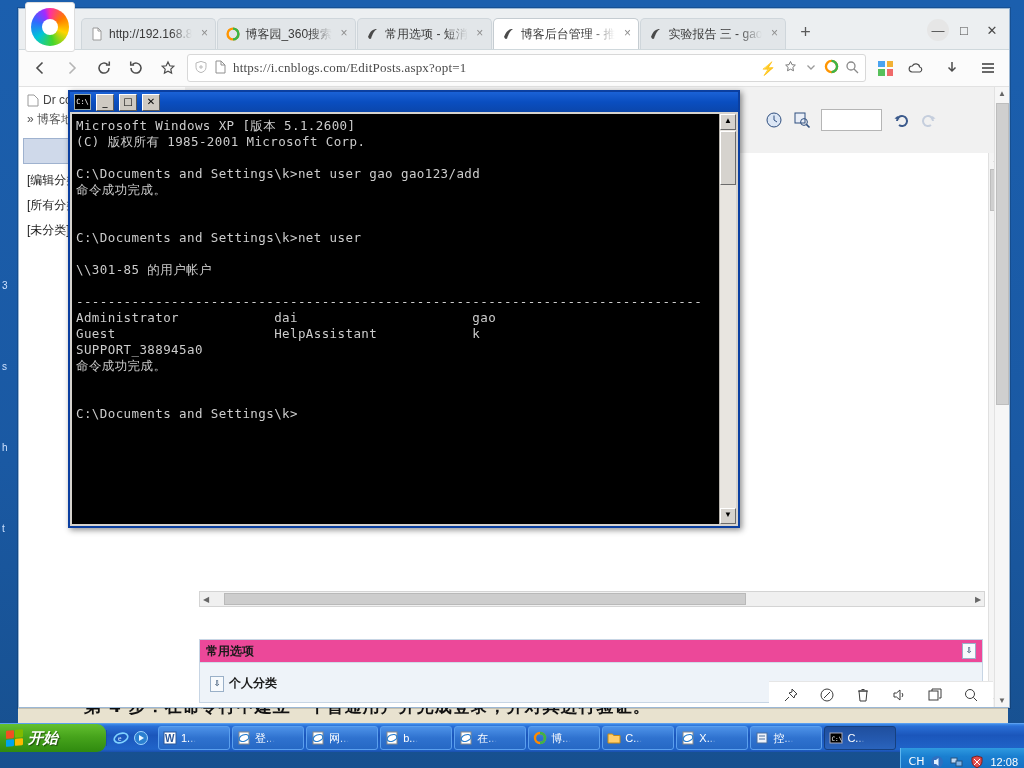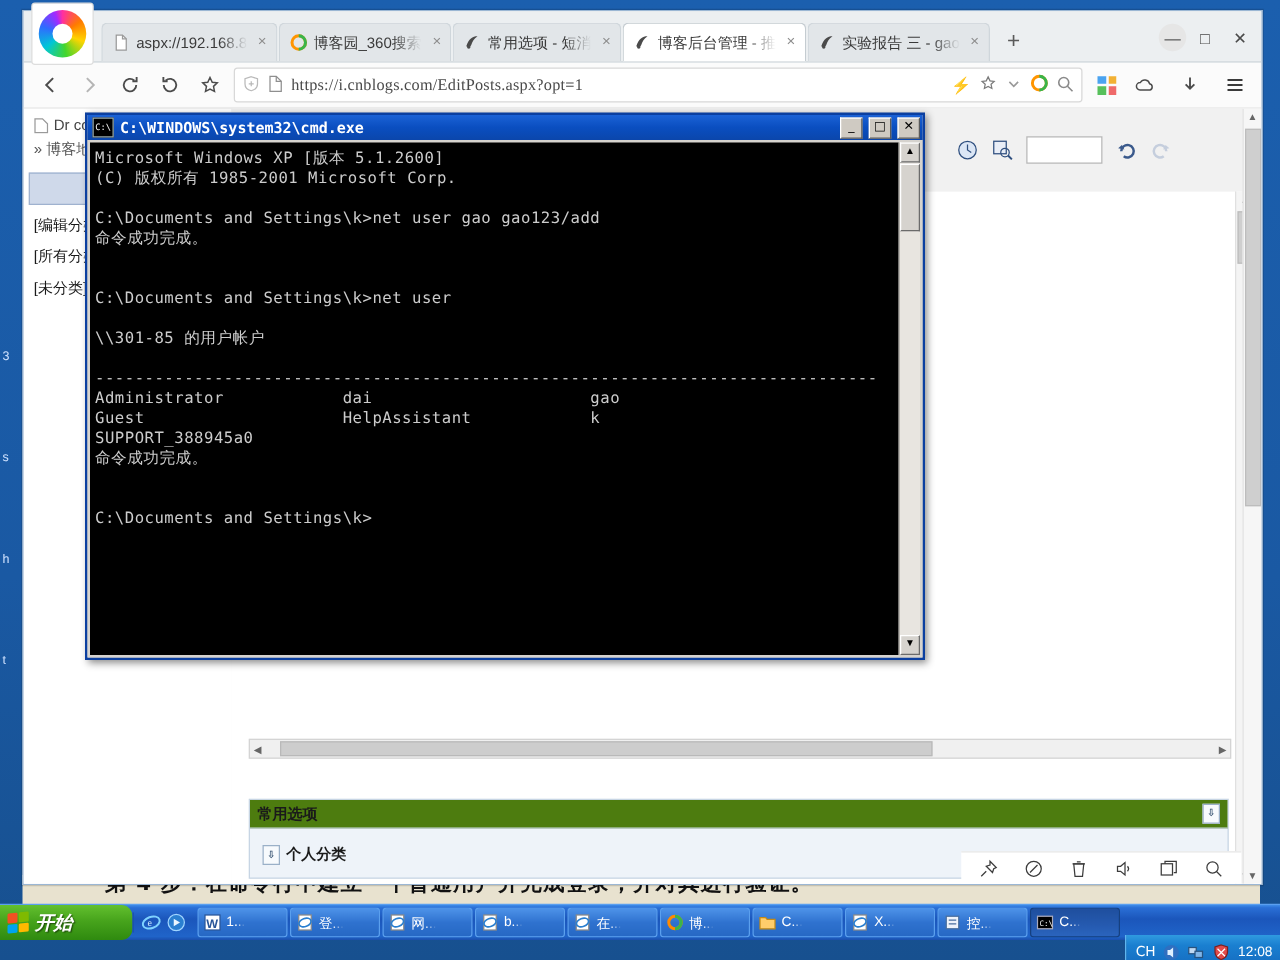--- a/index.html
+++ b/index.html
@@ -147,21 +147,21 @@
     position:absolute;left:14px;right:14px;bottom:72px;height:22px;
     border-top:1px solid #e0e0e0;font-size:12px;color:#333;
     display:flex;align-items:center;padding-left:4px;
     font-family:"DejaVu Sans", sans-serif;
   }
   .panel{
     position:absolute;left:14px;right:26px;bottom:4px;height:62px;
     border:1px solid #c7d5e4;background:#eef3f9;
   }
   .panel .ph{
-    height:22px;background:#4d7c0f;border-bottom:1px solid #cfdcea;
+    height:22px;background:#ec4899;border-bottom:1px solid #cfdcea;
     display:flex;align-items:center;justify-content:space-between;padding:0 6px;
     font-size:12px;font-weight:bold;color:#1a1a1a;
     font-family:"DejaVu Sans", sans-serif;
   }
   .panel .pbody{padding:12px 0 0 10px;}
   .panel .subrow{
     display:flex;align-items:center;gap:5px;font-size:12px;font-weight:bold;color:#1a1a1a;
     font-family:"DejaVu Sans", sans-serif;
   }
   .chev{
@@ -301,21 +301,21 @@
       <div class="swirl"></div>
     </div>
 
     <div class="tab">
       <span class="favicon">
         <svg width="14" height="14" viewBox="0 0 14 14">
             <path d="M3 1h5l3 3v9H3z" fill="#fff" stroke="#9a9a9a"></path>
             <path d="M8 1v3h3" fill="none" stroke="#9a9a9a"></path>
           </svg>
       </span>
-      <span class="tlabel">aspx://192.168.8</span>
+      <span class="tlabel">http://192.168.8</span>
       <span class="tclose">×</span>
     </div>
 
     <div class="tab">
       <span class="favicon">
         <svg width="14" height="14" viewBox="0 0 14 14">
             <circle cx="7" cy="7" r="5.4" fill="none" stroke="#ff9500" stroke-width="2.4"></circle>
             <path d="M7 1.6a5.4 5.4 0 0 1 0 10.8" fill="none" stroke="#39b54a" stroke-width="2.4"></path>
           </svg>
       </span>
@@ -581,21 +581,20 @@
             <path d="M10.4 10.4 14 14" stroke="#3c3c3c"></path>
           </svg>
       </span>
     </div>
   </div>
 </div>
 
 <div id="cmd">
   <div class="title">
     <span class="ci">C:\</span>
-    <span class="ct">C:\WINDOWS\system32\cmd.exe</span>
     <span class="cb">_</span>
     <span class="cb">□</span>
     <span class="cb">✕</span>
   </div>
   <div class="body">
     <div class="screen" id="cmd-screen">Microsoft Windows XP [版本 5.1.2600]
 (C) 版权所有 1985-2001 Microsoft Corp.
 
 C:\Documents and Settings\k&gt;net user gao gao123/add
 命令成功完成。

